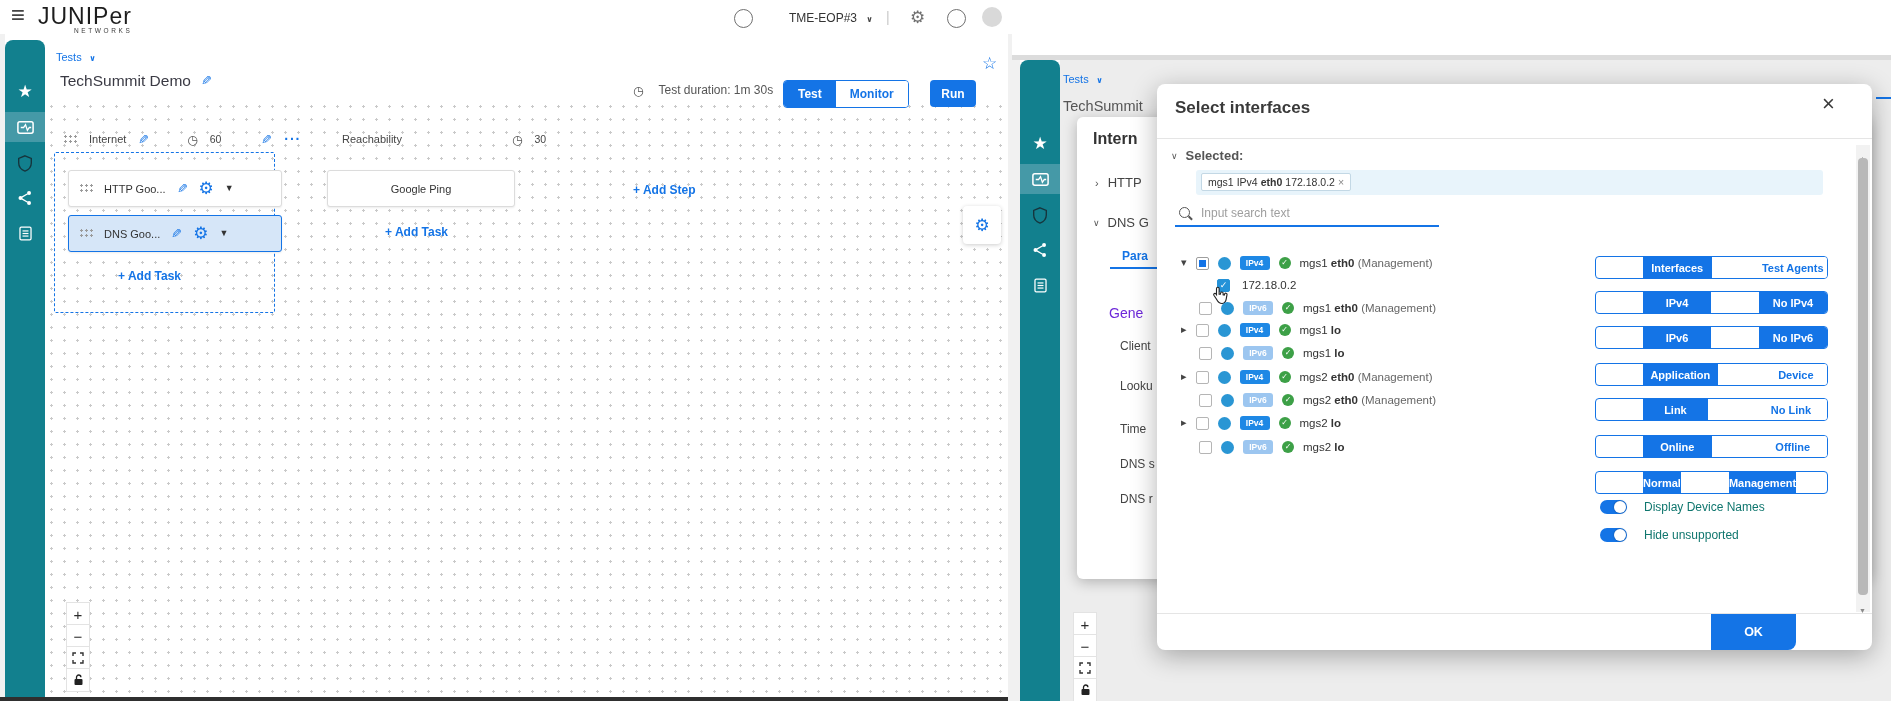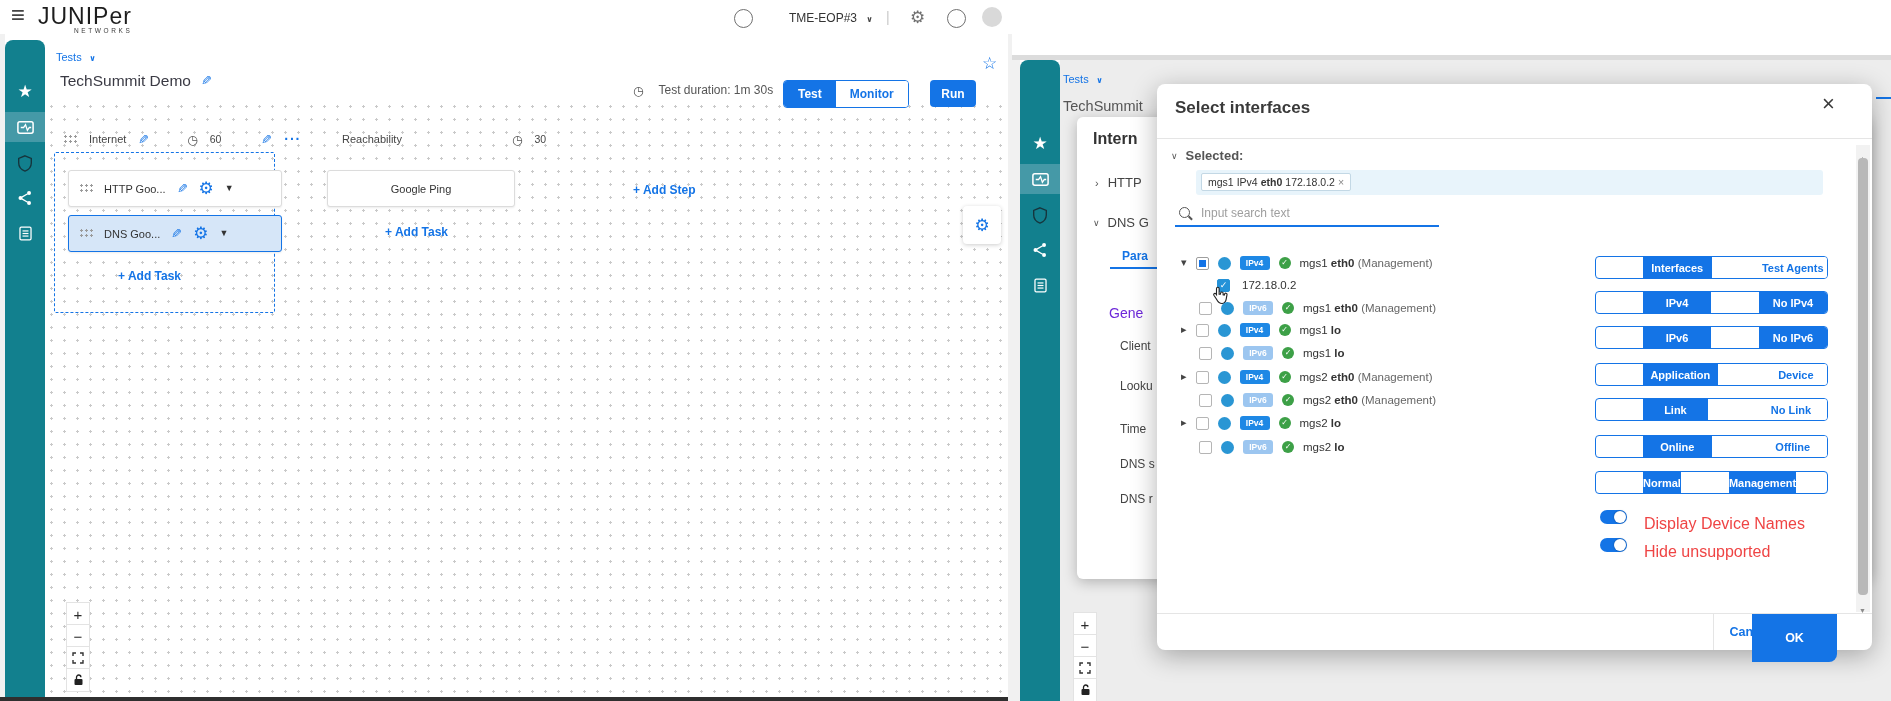--- a/index.html
+++ b/index.html
@@ -109,21 +109,21 @@
   .trow .sfx{color:#666;}
   .seg{position:absolute;display:flex;height:23px;border:1px solid #1474e6;border-radius:4px;
        overflow:hidden;font-size:11px;font-weight:700;width:233px;box-sizing:border-box;}
   .seg span{display:flex;align-items:center;justify-content:center;margin-left:47px;}
   .sg-on{background:#1474e6;color:#fff;}
   .sg-off{background:#fff;color:#1474e6;}
   .dvd{border-left:1px solid #fff;}
   .tgl{width:27px;height:14px;border-radius:8px;background:#1474e6;position:relative;}
   .tgl::after{content:"";position:absolute;right:1px;top:1px;width:12px;height:12px;border-radius:50%;
               background:#fff;box-shadow:0 0 2px rgba(0,0,0,.4);}
-  .tlab{font-size:16px;color:#ef4444;font-weight:500;margin-top:15px;}
+  .tlab{font-size:12px;color:#0f766e;font-weight:500;}
   .sbar{left:1856px;top:145px;width:14px;height:467px;background:#f2f2f2;}
   .sthumb{left:1858px;top:158px;width:10px;height:437px;background:#b8b8b8;border-radius:4px;}
   .ftr-cancel{color:#1474e6;font-size:12.5px;font-weight:700;}
   .btn-ok{background:#1474e6;color:#fff;font-size:12.5px;font-weight:700;border-radius:0 0 8px 0;
           display:flex;align-items:center;justify-content:center;}
 </style>
 </head>
 <body>
 
 <div class="abs lheader"></div>
@@ -471,13 +471,13 @@
 </div>
 
 <div class="abs sbar"></div>
 <span class="abs ic g-up" style="left:1859px;top:148px;"></span>
 <span class="abs ic g-down" style="left:1859px;top:600px;"></span>
 <div class="abs sthumb"></div>
 
 <div class="abs hr" style="left:1157px;top:613px;width:715px;"></div>
 <div class="abs" style="left:1713px;top:614px;width:1px;height:36px;background:#e5e5e5;"></div>
 <div class="abs ftr-cancel" style="left:1713px;top:614px;width:74px;height:36px;display:flex;align-items:center;justify-content:center;">Cancel</div>
-<div class="abs btn-ok" style="left:1711px;top:614px;width:85px;height:48px;margin-left:41px;">OK</div>
+<div class="abs btn-ok" style="left:1711px;top:614px;width:85px;height:36px;">OK</div>
 
 </body></html>

